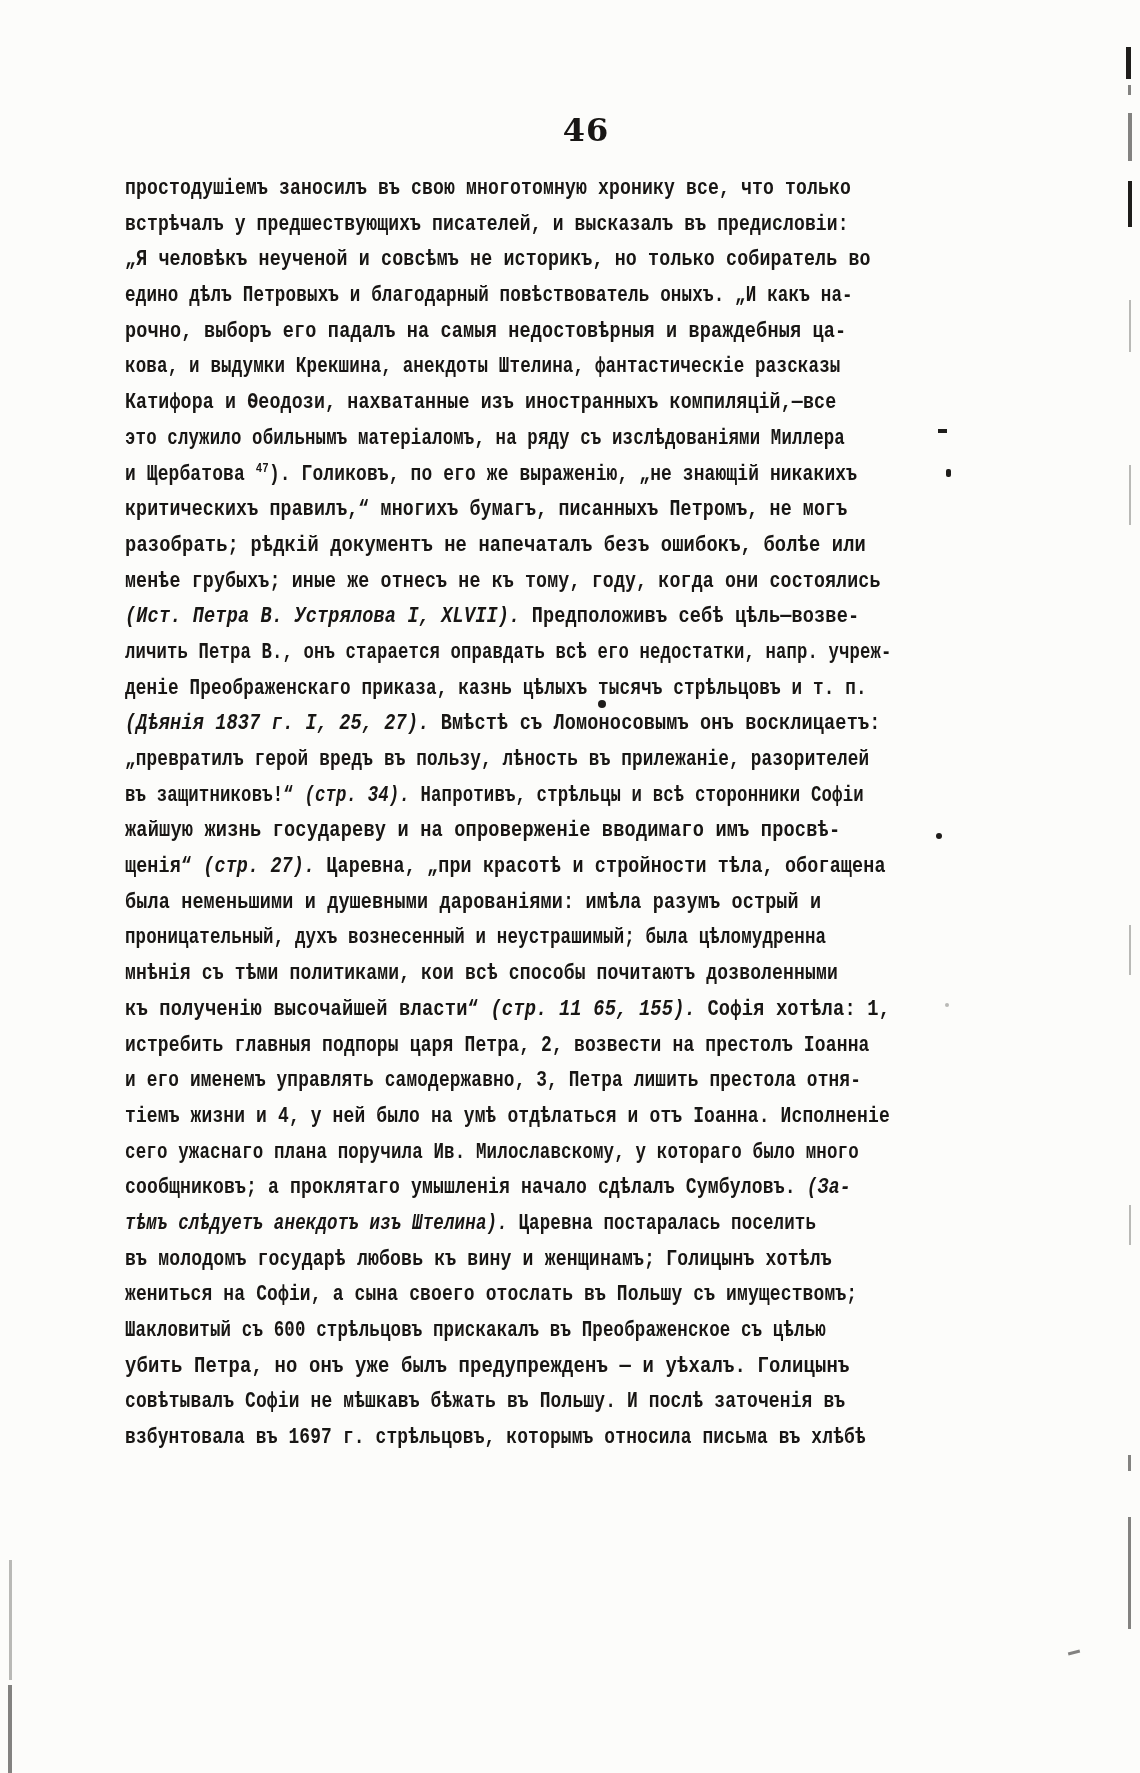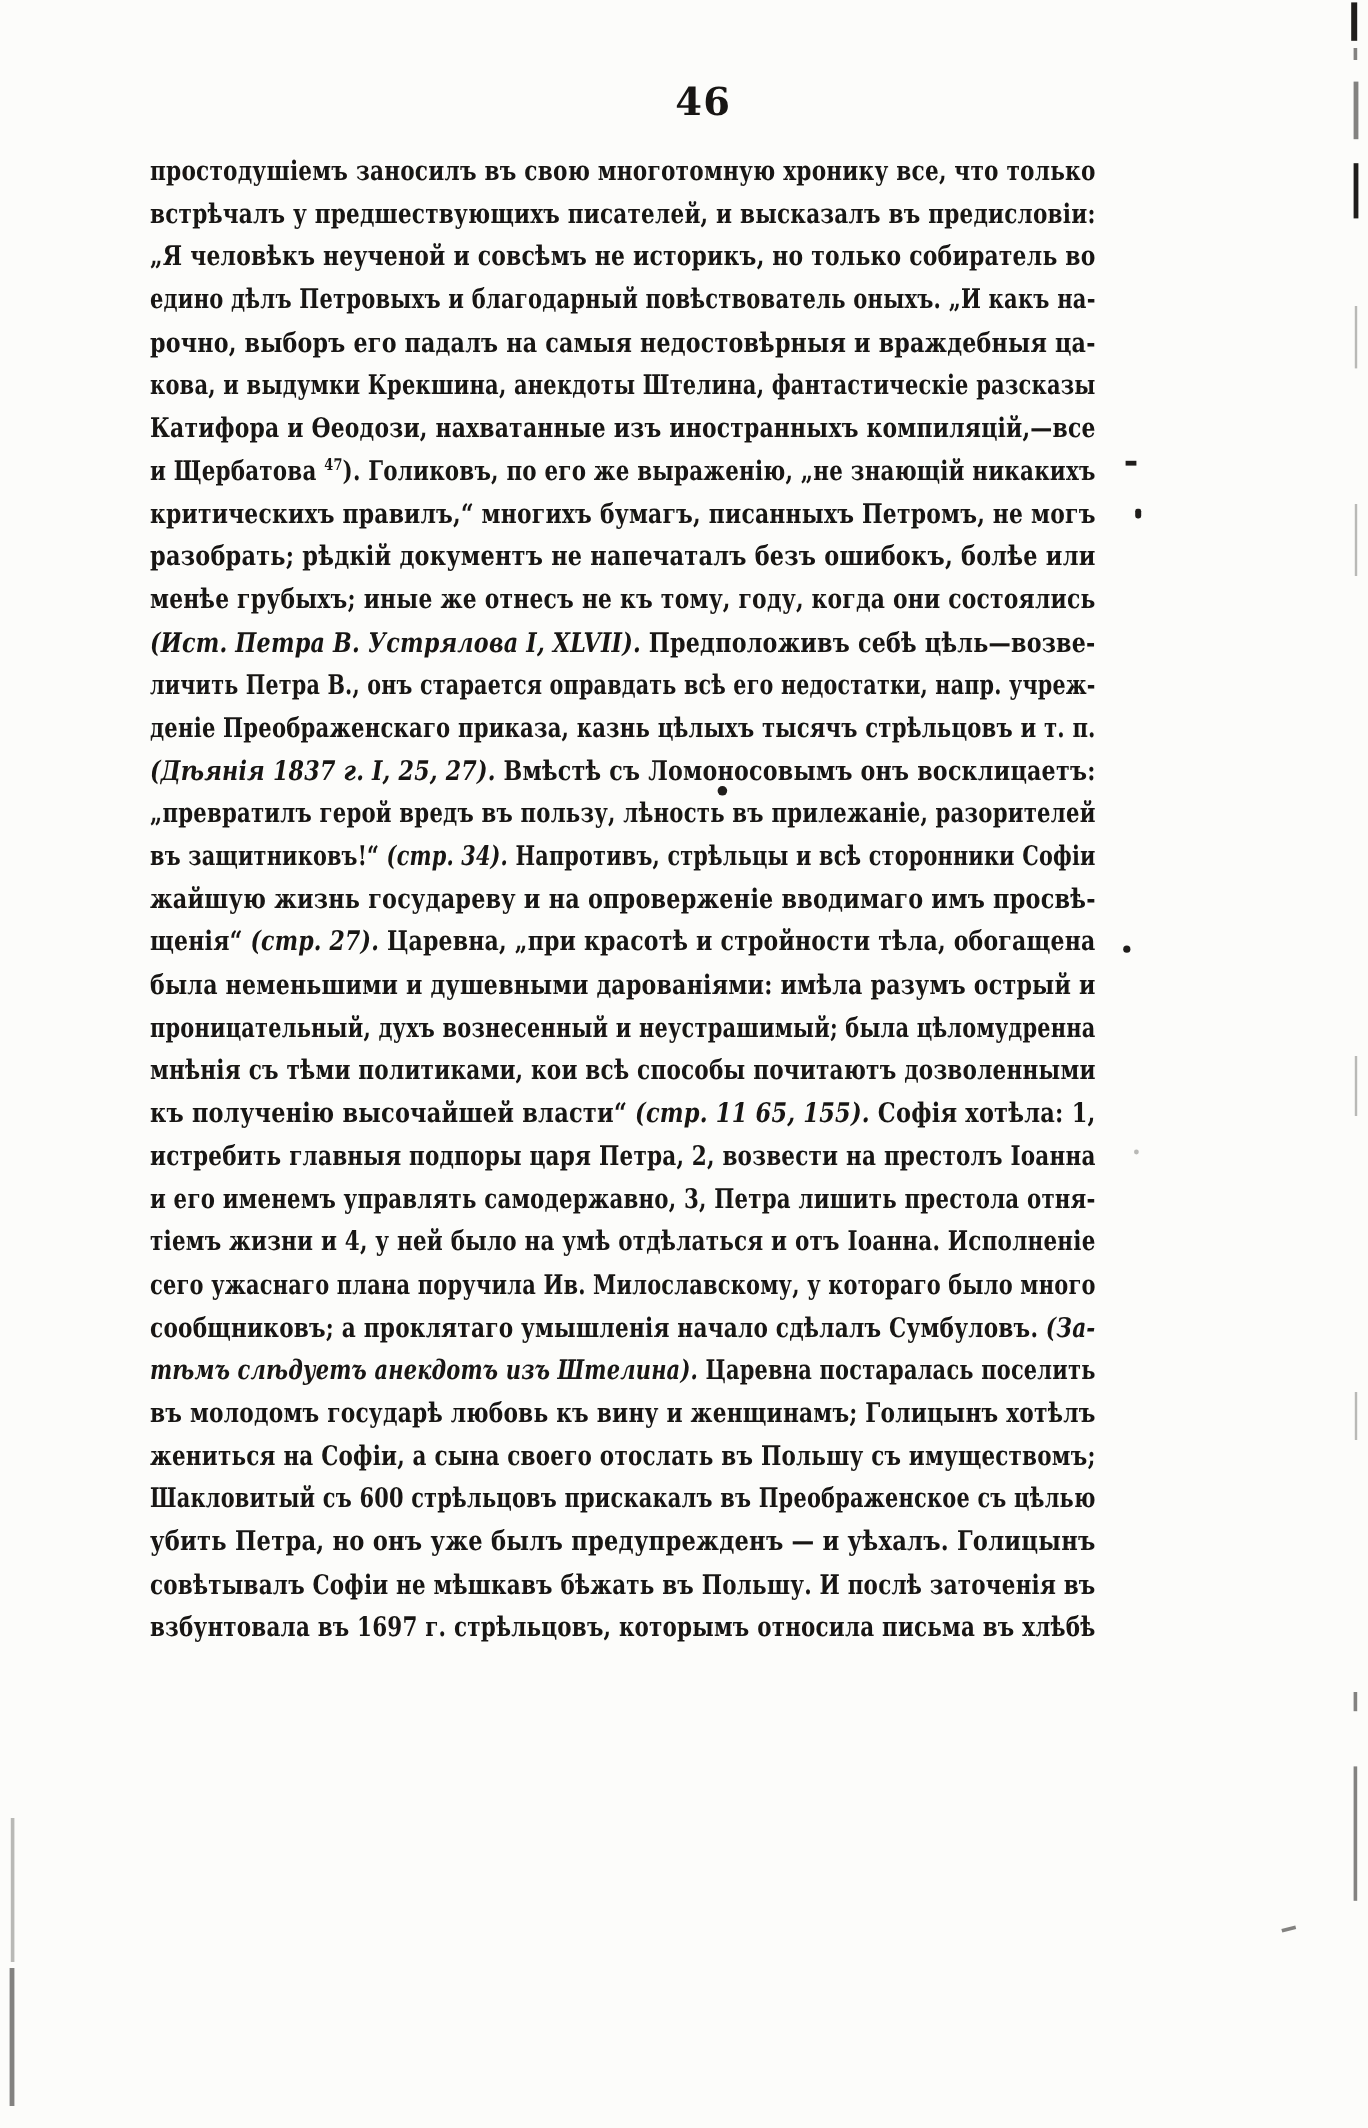--- a/index.html
+++ b/index.html
@@ -4,29 +4,29 @@
 <style>
   html,body{margin:0;padding:0;}
   body{
     width:1140px;height:1773px;
     background:#fcfcfa;
     position:relative;
     font-family:"DejaVu Serif", serif;
     color:#181614;
     overflow:hidden;
   }
-  .page{position:absolute;inset:0;}
+  .page{position:absolute;inset:0;margin-top:45px;}
   .page-number{
     position:absolute;top:66px;left:0;width:1140px;
     text-align:center;
     font-size:32px;font-weight:bold;letter-spacing:1px;
     transform:translateX(16px);
   }
   .text-block{
-    position:absolute;left:125px;top:126px;width:788px;
+    position:absolute;left:125px;top:126px;width:788px;font-family:Liberation Mono, monospace;
   }
   .line{
     height:35.7px;line-height:35.7px;
     font-size:22.5px;font-weight:bold;
     white-space:nowrap;
     letter-spacing:0.2px;
   }
   .line-inner{display:inline-block;transform-origin:0 50%;}
   .em{font-style:italic;}
   .line sup{font-size:0.60em;vertical-align:super;line-height:0;font-weight:bold;}
@@ -44,20 +44,21 @@
   <div class="page-number">46</div>
 
   <div class="text-block">
       <div class="line"><span class="line-inner" style="transform: scaleX(0.8027);"><span>простодушіемъ заносилъ въ свою многотомную хронику все, что только</span></span></div>
       <div class="line"><span class="line-inner" style="transform: scaleX(0.8003);"><span>встрѣчалъ у предшествующихъ писателей, и высказалъ въ предисловіи:</span></span></div>
       <div class="line"><span class="line-inner" style="transform: scaleX(0.8123);"><span>„Я человѣкъ неученой и совсѣмъ не историкъ, но только собиратель во</span></span></div>
       <div class="line"><span class="line-inner" style="transform: scaleX(0.7811);"><span>едино дѣлъ Петровыхъ и благодарный повѣствователь оныхъ. „И какъ на-</span></span></div>
       <div class="line"><span class="line-inner" style="transform: scaleX(0.8225);"><span>рочно, выборъ его падалъ на самыя недостовѣрныя и враждебныя ца-</span></span></div>
       <div class="line"><span class="line-inner" style="transform: scaleX(0.7794);"><span>кова, и выдумки Крекшина, анекдоты Штелина, фантастическіе разсказы</span></span></div>
       <div class="line"><span class="line-inner" style="transform: scaleX(0.8111);"><span>Катифора и Ѳеодози, нахватанные изъ иностранныхъ компиляцій,—все</span></span></div>
+      <div class="line"><span class="line-inner" style="transform: scaleX(0.7727);"><span>это служило обильнымъ матеріаломъ, на ряду съ изслѣдованіями Миллера</span></span></div>
       <div class="line"><span class="line-inner" style="transform: scaleX(0.7949);"><span>и Щербатова </span><sup>47</sup><span>). Голиковъ, по его же выраженію, „не знающій никакихъ</span></span></div>
       <div class="line"><span class="line-inner" style="transform: scaleX(0.811);"><span>критическихъ правилъ,“ многихъ бумагъ, писанныхъ Петромъ, не могъ</span></span></div>
       <div class="line"><span class="line-inner" style="transform: scaleX(0.832);"><span>разобрать; рѣдкій документъ не напечаталъ безъ ошибокъ, болѣе или</span></span></div>
       <div class="line"><span class="line-inner" style="transform: scaleX(0.8109);"><span>менѣе грубыхъ; иные же отнесъ не къ тому, году, когда они состоялись</span></span></div>
       <div class="line"><span class="line-inner" style="transform: scaleX(0.8244);"><span class="em">(Ист. Петра В. Устрялова I, XLVII).</span><span> Предположивъ себѣ цѣль—возве-</span></span></div>
       <div class="line"><span class="line-inner" style="transform: scaleX(0.7662);"><span>личить Петра В., онъ старается оправдать всѣ его недостатки, напр. учреж-</span></span></div>
       <div class="line"><span class="line-inner" style="transform: scaleX(0.7845);"><span>деніе Преображенскаго приказа, казнь цѣлыхъ тысячъ стрѣльцовъ и т. п.</span></span></div>
       <div class="line"><span class="line-inner" style="transform: scaleX(0.8229);"><span class="em">(Дѣянія 1837 г. I, 25, 27).</span><span> Вмѣстѣ съ Ломоносовымъ онъ восклицаетъ:</span></span></div>
       <div class="line"><span class="line-inner" style="transform: scaleX(0.7873);"><span>„превратилъ герой вредъ въ пользу, лѣность въ прилежаніе, разорителей</span></span></div>
       <div class="line"><span class="line-inner" style="transform: scaleX(0.7702);"><span>въ защитниковъ!“ </span><span class="em">(стр. 34).</span><span> Напротивъ, стрѣльцы и всѣ сторонники Софіи</span></span></div>

